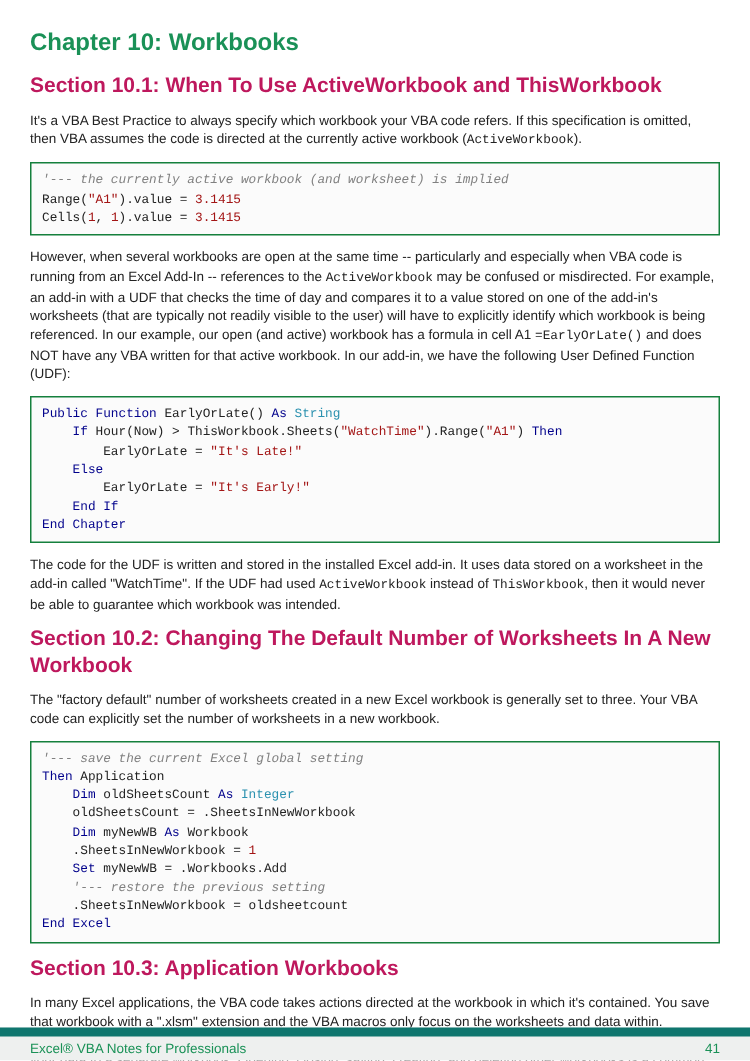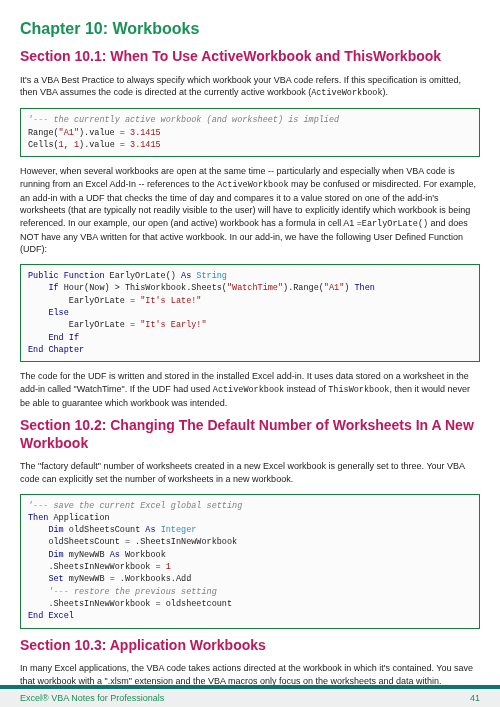--- a/index.html
+++ b/index.html
@@ -54,21 +54,21 @@
   .c-str { color: #a31515; }
   .c-num { color: #a31515; }
   .c-type { color: #2b91af; }
   .footer {
     position: absolute;
     bottom: 0;
     left: 0;
     right: 0;
     height: 22px;
     background: #eef0ef;
-    border-top: 4px solid #0f766e;
+    border-top: 6px solid #0f766e;
     display: flex;
     justify-content: space-between;
     align-items: center;
     padding: 0 20px;
     font-size: 9px;
     color: #1a9157;
   }
 </style>
 </head>
 <body>

